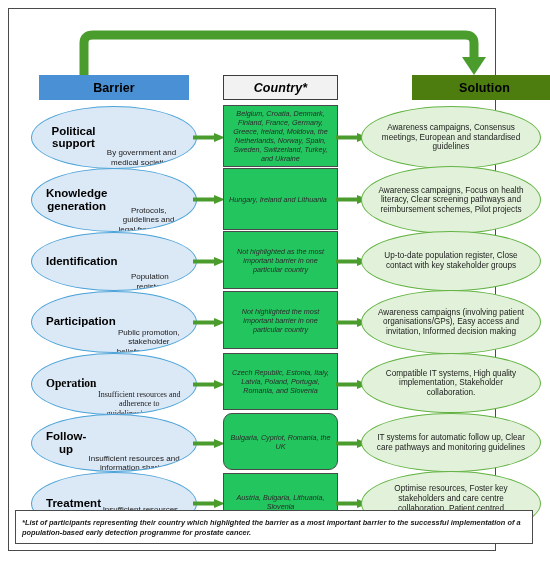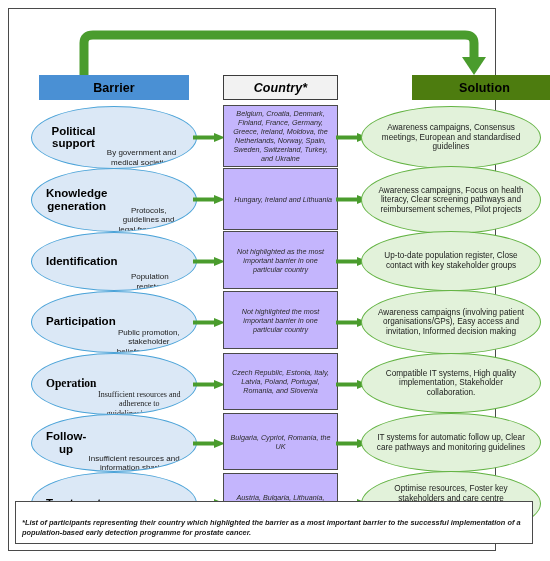--- a/index.html
+++ b/index.html
@@ -113,25 +113,25 @@
     font-size: 8.2px;
     line-height: 9.6px;
     color: #1a1a1a;
   }
 
   .country-box {
     position: absolute;
     left: 214px;
     width: 115px;
     box-sizing: border-box;
-    background: #c4b5fd;
+    background: #22c55e;
     border: 1.5px solid #4a4a4a;
     display: flex;
     align-items: center;
-    justify-content: flex-end;
+    justify-content: flex-start;
     text-align: center;
     padding: 2px 5px;
     font-style: italic;
     font-size: 7.2px;
     line-height: 9px;
     color: #2b2b2b;
   }
 
   .arrow {
     position: absolute;
@@ -143,21 +143,21 @@
 
   
   #footnote {
     position: absolute;
     left: 6px;
     bottom: 6px;
     width: 518px;
     box-sizing: border-box;
     border: 1.2px solid #4a4a4a;
     background: #ffffff;
-    padding: 16px 6px 5px 6px;
+    padding: 7px 6px 5px 6px;
     font-style: italic;
     font-weight: bold;
     font-size: 7.4px;
     line-height: 10px;
     color: #1a1a1a;
   }
 </style>
 </head>
 <body>
 
@@ -285,21 +285,21 @@
 
   <div class="row">
     <div class="ellipse barrier" style="top:405px;height:58px;align-items:center;">
       <div class="e-title">Follow-up</div>
       <div class="e-sub">Insufficient resources and information sharing</div>
     </div>
     <svg class="arrow left-arrow" style="top:429px;" viewBox="0 0 32 11">
       <line x1="0" y1="5.5" x2="23" y2="5.5" stroke="#4a9c2d" stroke-width="4"></line>
       <polygon points="21,1 32,5.5 21,10" fill="#4a9c2d"></polygon>
     </svg>
-    <div class="country-box" style="top:404px;height:57px;">
+    <div class="country-box" style="top:404px;height:57px;border-radius:9px;">
       <span>Bulgaria, Cypriot, Romania, the UK</span>
     </div>
     <svg class="arrow right-arrow" style="top:429px;" viewBox="0 0 32 11">
       <line x1="0" y1="5.5" x2="23" y2="5.5" stroke="#4a9c2d" stroke-width="4"></line>
       <polygon points="21,1 32,5.5 21,10" fill="#4a9c2d"></polygon>
     </svg>
     <div class="ellipse solution" style="top:404px;height:59px;">
       <div class="sol-text">IT systems for automatic follow up, Clear care pathways and monitoring guidelines</div>
     </div>
   </div>

